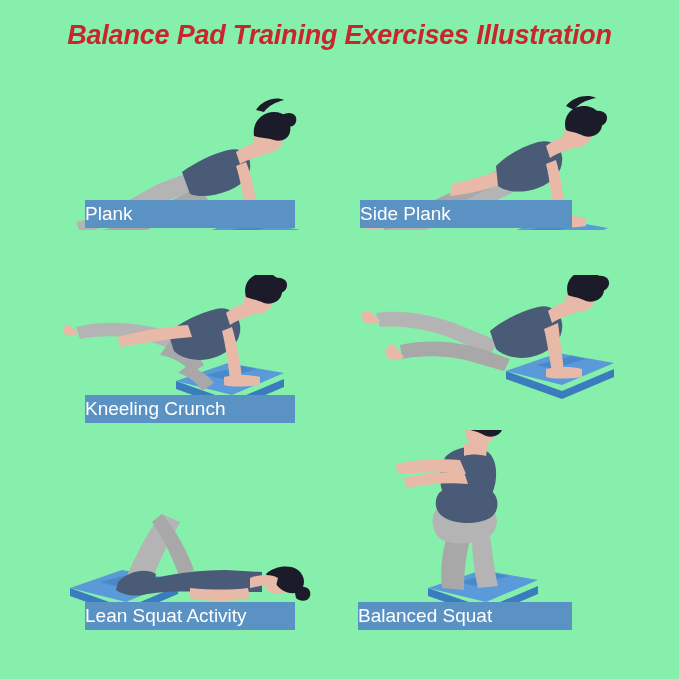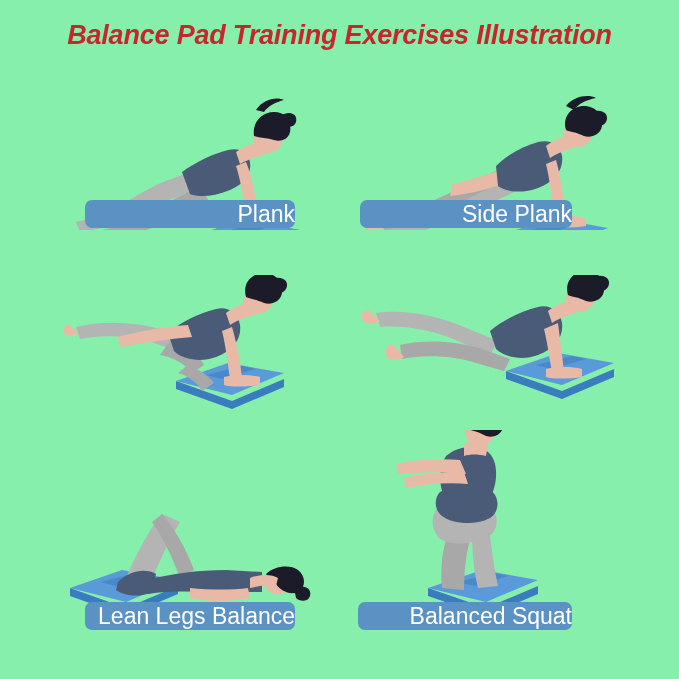--- a/index.html
+++ b/index.html
@@ -38,25 +38,25 @@
   }
   .figure-wrap {
     position: absolute;
     left: 0;
     top: 0;
   }
   .label {
     position: absolute;
     background: #5b92c4;
     color: #ffffff;
-    font-size: 23px;
-    text-align: right;
+    font-size: 19px;
+    text-align: left;
     line-height: 28px;
     height: 28px;
-    border-radius: 7px;
+    border-radius: 0;
     white-space: nowrap;
     overflow: hidden;
   }
   svg { display: block; }
 </style>
 </head>
 <body>
 
 <div id="page">
 
@@ -152,20 +152,21 @@
         <path d="M148,50 C124,52 100,56 78,62 L80,72 C104,68 128,64 152,62 Z" fill="#e9b9a8"></path>
 
         <path d="M186,38 C194,32 202,28 210,28 L214,40 C206,42 196,46 190,50 Z" fill="#e9b9a8"></path>
 
         <ellipse cx="218" cy="26" rx="15" ry="13" transform="rotate(-20 218 26)" fill="#e9b9a8"></ellipse>
 
         <path d="M206,22 C202,8 212,-2 224,-2 C236,-2 244,8 242,18 C240,28 230,30 224,28 C216,24 210,24 206,22 Z" fill="#1b1b2a"></path>
         <path d="M232,4 C242,0 250,6 246,14 C242,20 236,18 232,14 Z" fill="#1b1b2a"></path>
       </svg>
     </div>
+    <div class="label" style="left:45px; top:120px; width:210px;">Kneeling Crunch</div>
   </div>
 
   <div class="cell" style="left:340px; top:275px; width:300px; height:150px;">
     <div class="figure-wrap">
       <svg width="300" height="150" viewBox="0 0 300 150">
 
         <g>
           <path d="M166,96 L166,104 L222,124 L274,102 L274,94 L222,116 Z" fill="#3a7cbd"></path>
           <path d="M166,96 L218,78 L274,88 L222,110 Z" fill="#5b9ad9"></path>
           <path d="M196,90 L232,81 L246,84 L212,94 Z" fill="#3f7fbe" opacity="0.6"></path>
@@ -215,21 +216,21 @@
         <path d="M150,118 C170,120 192,120 208,118 L210,128 C192,132 168,132 150,128 Z" fill="#e9b9a8"></path>
 
         <ellipse cx="238" cy="112" rx="14" ry="12" fill="#e9b9a8"></ellipse>
 
         <path d="M226,104 C234,96 250,94 258,100 C266,106 266,118 258,122 C250,126 240,120 236,114 C232,110 228,108 226,104 Z" fill="#1b1b2a"></path>
         <path d="M254,118 C264,114 272,118 270,126 C268,132 260,132 256,128 Z" fill="#1b1b2a"></path>
 
         <path d="M210,108 C220,104 232,104 238,108 L236,116 C228,114 218,116 210,118 Z" fill="#e9b9a8"></path>
       </svg>
     </div>
-    <div class="label" style="left:45px; top:132px; width:210px;">Lean Legs Balance</div>
+    <div class="label" style="left:45px; top:132px; width:210px;">Lean Squat Activity</div>
   </div>
 
   <div class="cell" style="left:340px; top:430px; width:300px; height:210px;">
     <div class="figure-wrap">
       <svg width="300" height="210" viewBox="0 0 300 210">
 
         <g>
           <path d="M88,158 L88,166 L146,186 L198,164 L198,156 L146,178 Z" fill="#3a7cbd"></path>
           <path d="M88,158 L142,140 L198,150 L146,172 Z" fill="#5b9ad9"></path>
           <path d="M118,152 L154,143 L168,146 L134,156 Z" fill="#3f7fbe" opacity="0.6"></path>

